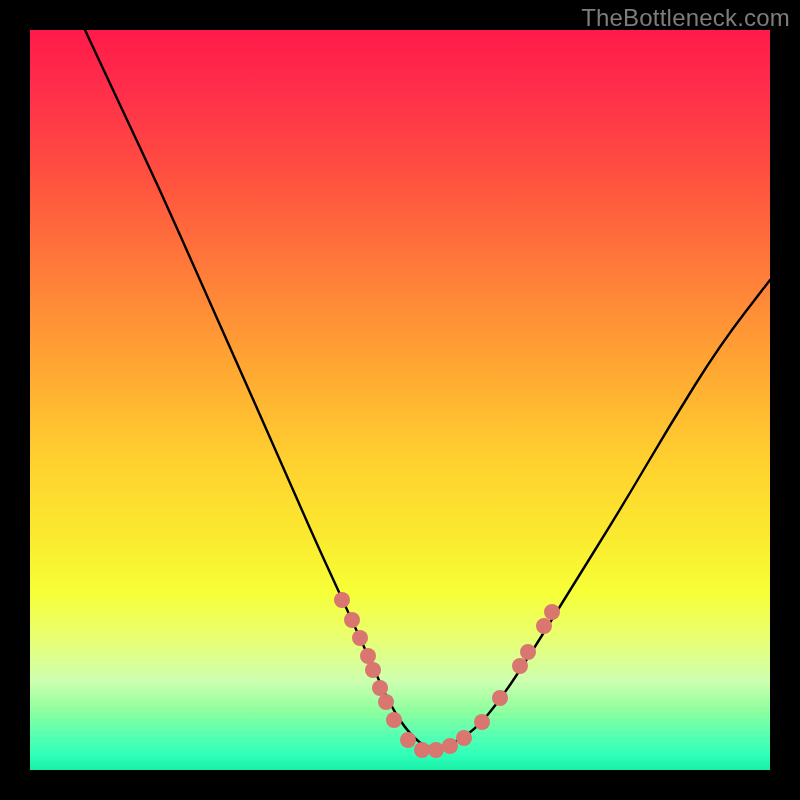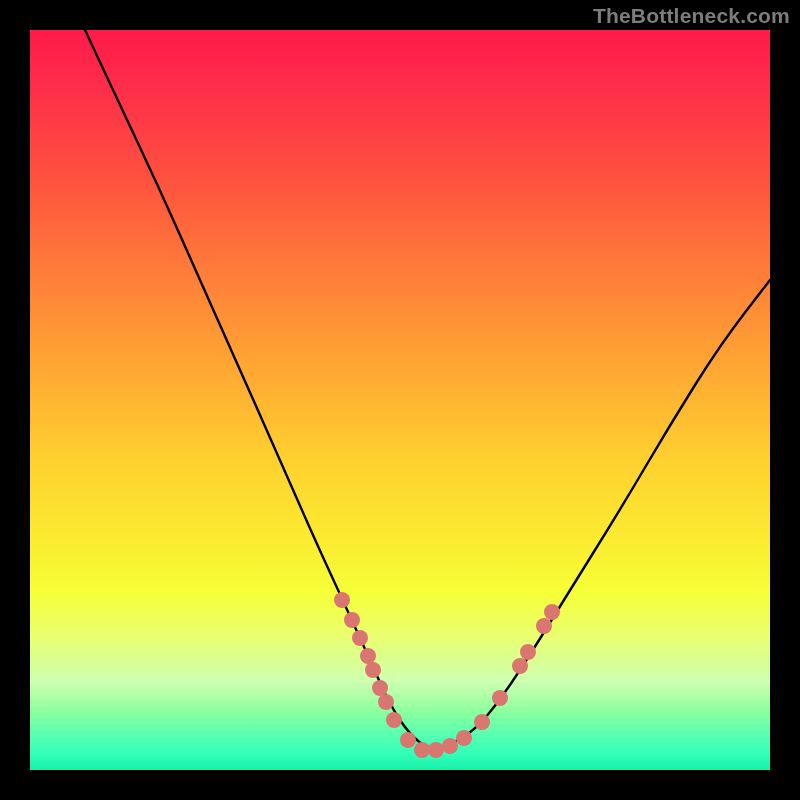--- a/index.html
+++ b/index.html
@@ -63,22 +63,22 @@
       rgba(0,0,0,0.05) 6px
     );
     mix-blend-mode: overlay;
     opacity: 0.25;
   }
   .watermark {
     position: absolute;
     top: 4px;
     right: 10px;
     color: #7d7d7d;
-    font-size: 21px;
-    font-weight: 700;
+    font-size: 24px;
+    font-weight: 400;
     letter-spacing: 0.2px;
     font-family: Arial, Helvetica, sans-serif;
   }
   svg.curve {
     position: absolute;
     inset: 0;
   }
 </style>
 </head>
 <body>

